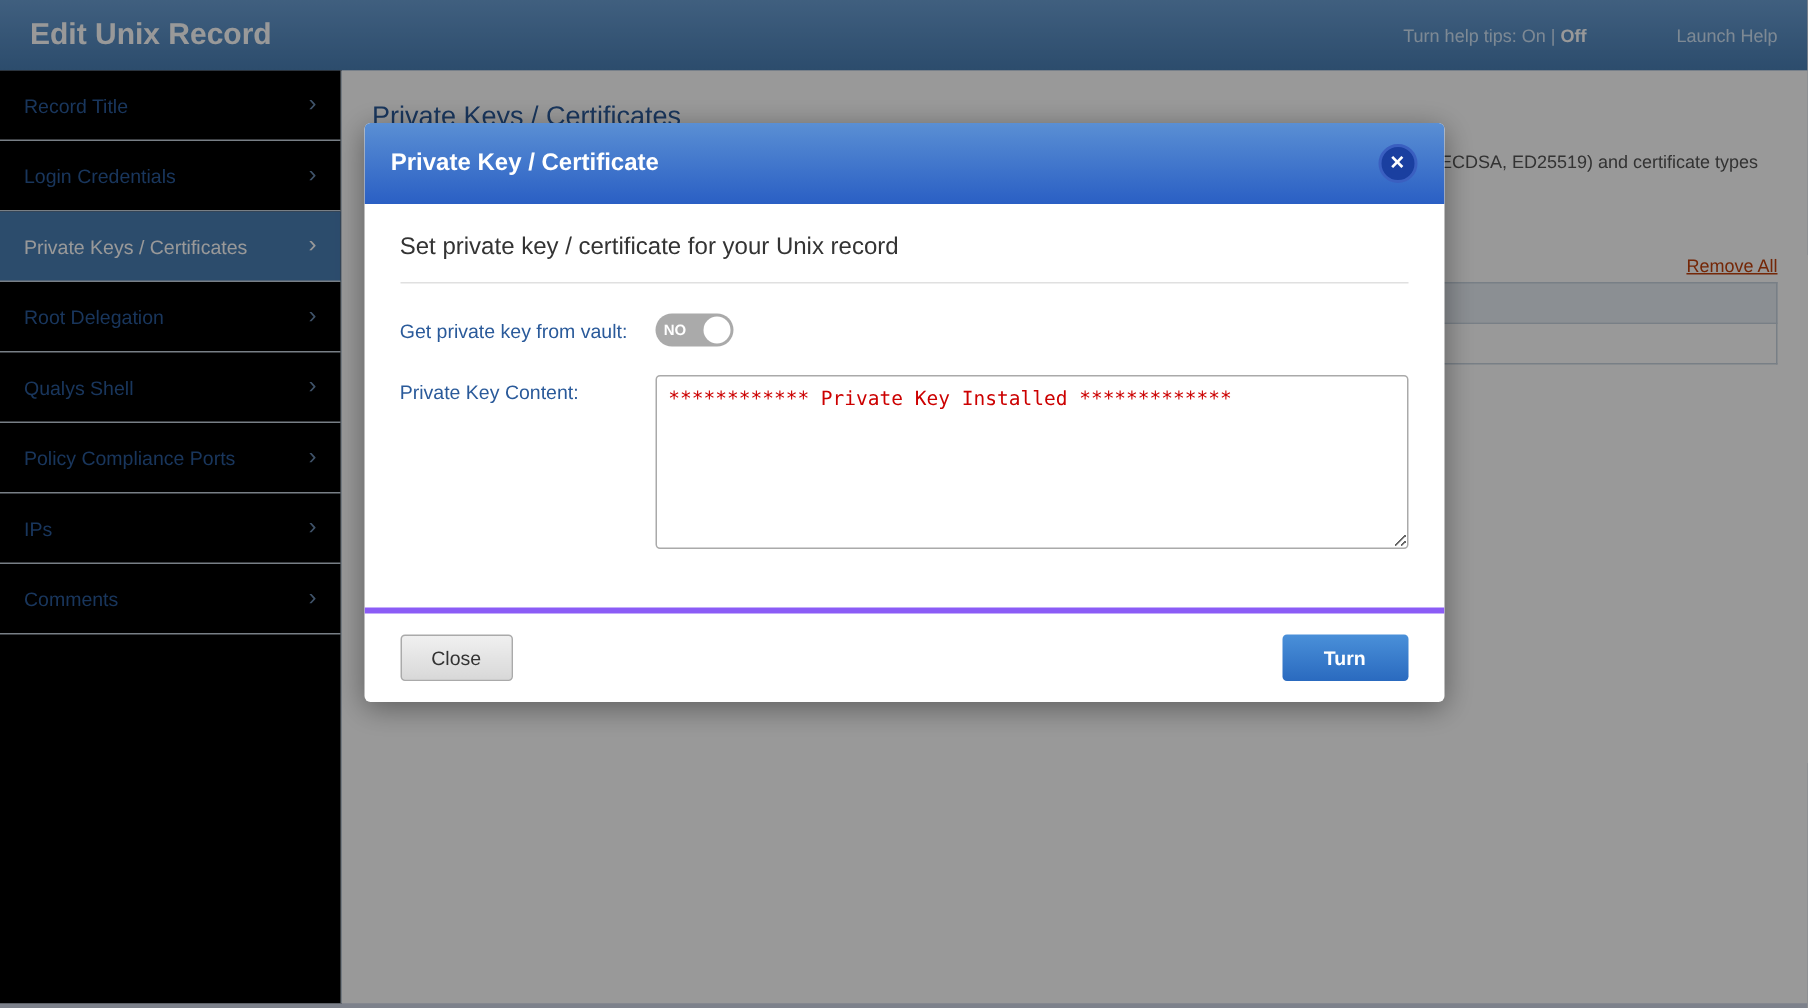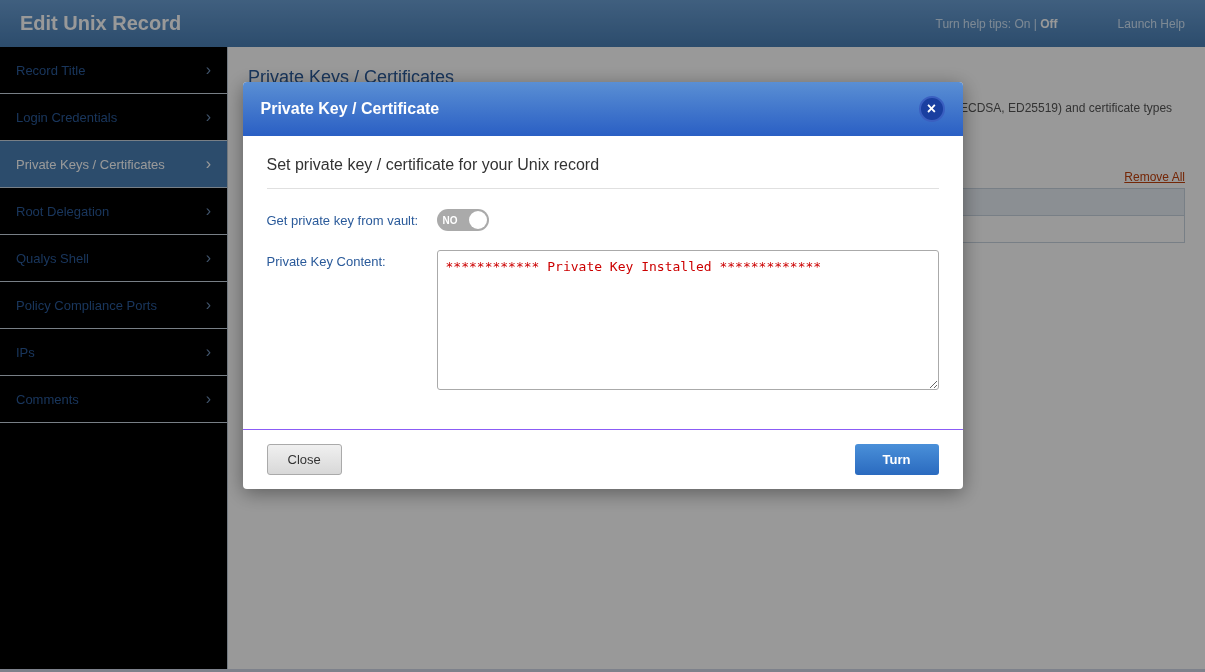--- a/index.html
+++ b/index.html
@@ -240,21 +240,21 @@
       padding: 4px 6px;
       border: 1px solid #aaa;
       border-radius: 3px;
       font-size: 13px;
       background: white;
     }
 
     
     .form-textarea {
       width: 100%;
-      height: 140px;
+      height: 116px;
       border: 1px solid #aaa;
       border-radius: 3px;
       padding: 8px;
       font-size: 13px;
       resize: vertical;
       color: #c00;
     }
 
     .hint-text {
       font-size: 11px;
@@ -262,21 +262,21 @@
       margin-top: 4px;
     }
     .hint-text a { color: #2a5a9a; }
 
     
     .modal-footer {
       display: flex;
       justify-content: space-between;
       align-items: flex-end;
       padding: 14px 24px;
-      border-top: 1px solid #8b5cf6;
+      border-top: 4px solid #8b5cf6;
       gap: 30px;
     }
     .btn-close {
       background: linear-gradient(to bottom, #f0f0f0, #d8d8d8);
       border: 1px solid #aaa;
       color: #333;
       padding: 7px 20px;
       border-radius: 3px;
       cursor: pointer;
       font-size: 13px;

